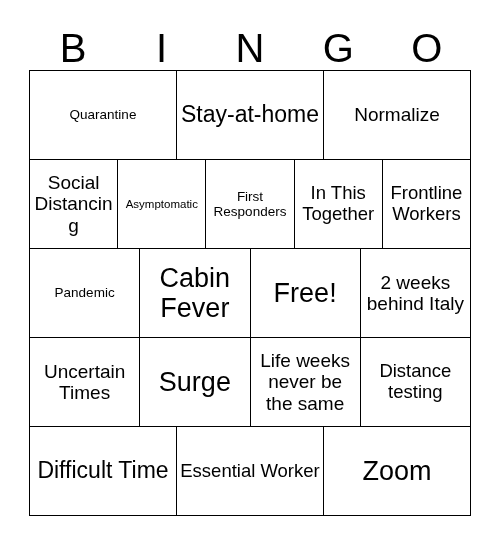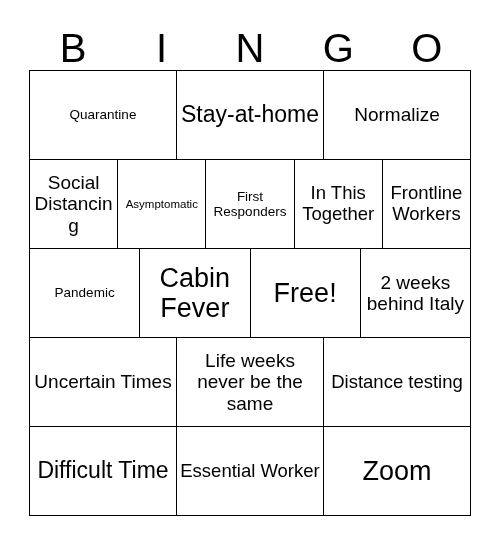--- a/index.html
+++ b/index.html
@@ -145,20 +145,23 @@
       <div class="bingo-cell">
           <span class="cell-text sz-m">2 weeks behind Italy</span>
         </div>
     </div>
 
     <div class="bingo-row">
       <div class="bingo-cell">
           <span class="cell-text sz-m">Uncertain Times</span>
         </div>
       <div class="bingo-cell">
+          <span class="cell-text sz-xxl">Surge</span>
+        </div>
+      <div class="bingo-cell">
           <span class="cell-text sz-m">Life weeks never be the same</span>
         </div>
       <div class="bingo-cell">
           <span class="cell-text sz-l">Distance testing</span>
         </div>
     </div>
 
     <div class="bingo-row">
       <div class="bingo-cell">
           <span class="cell-text sz-xl">Difficult Time</span>

